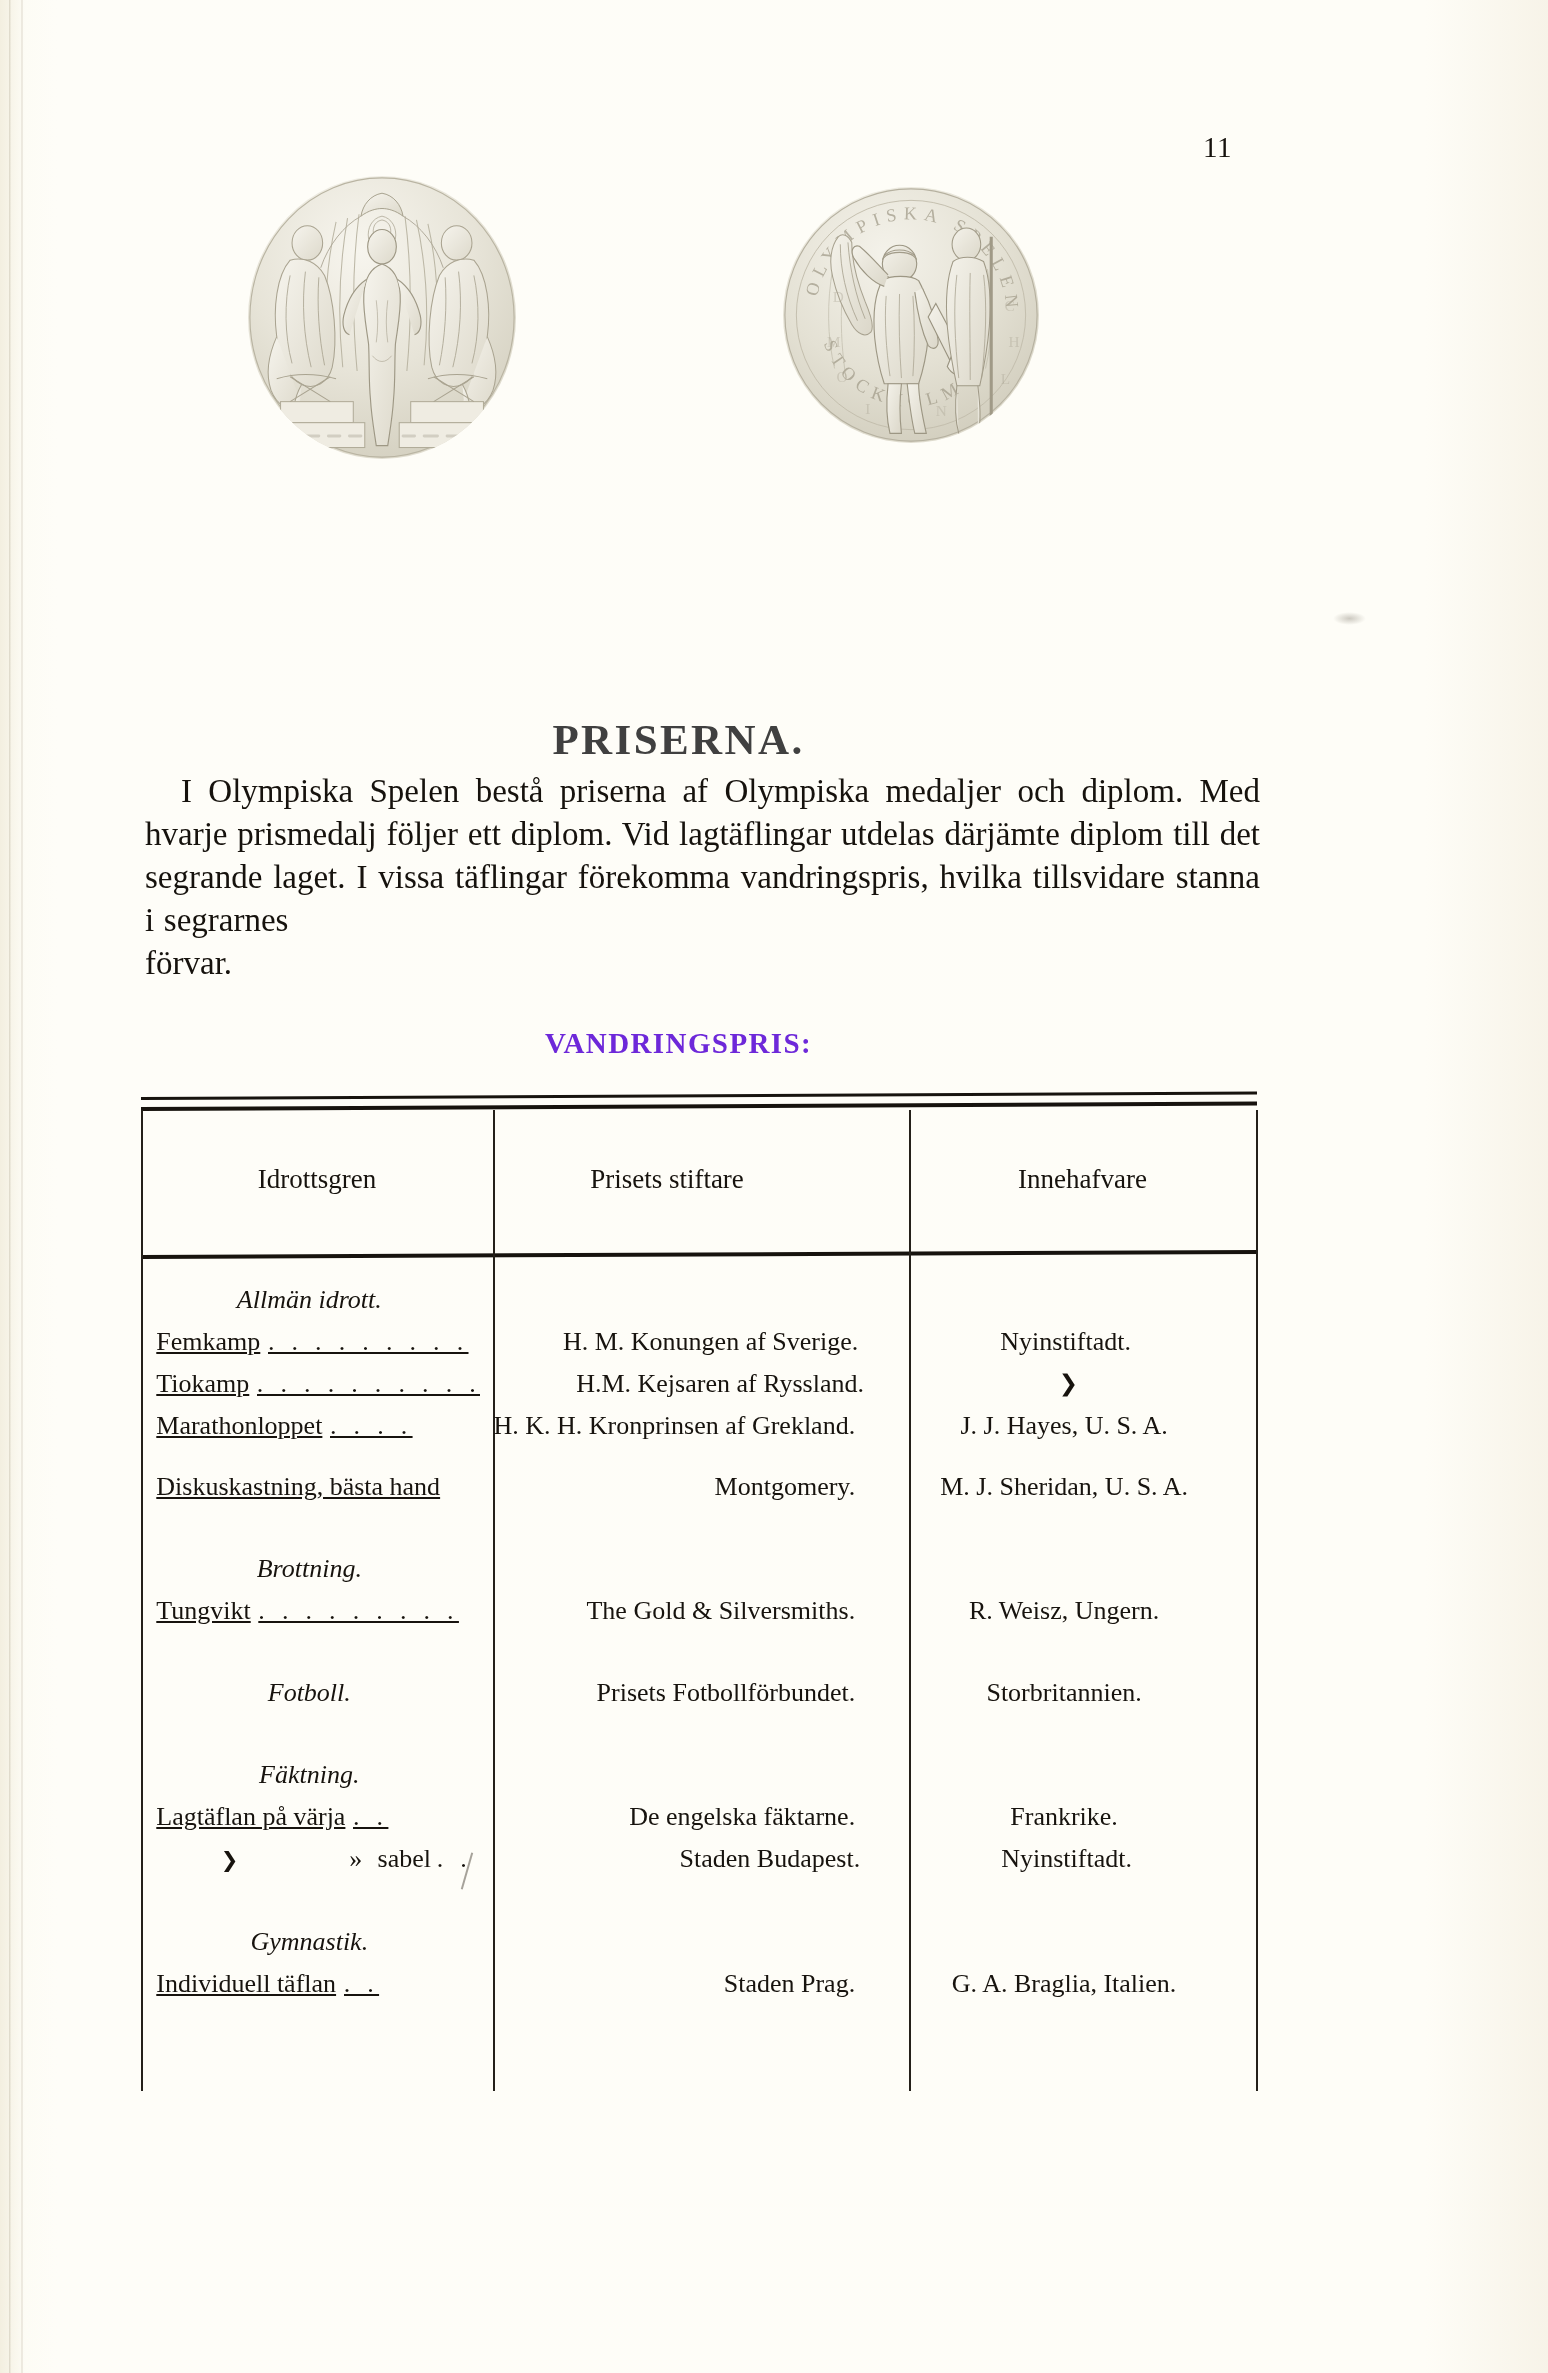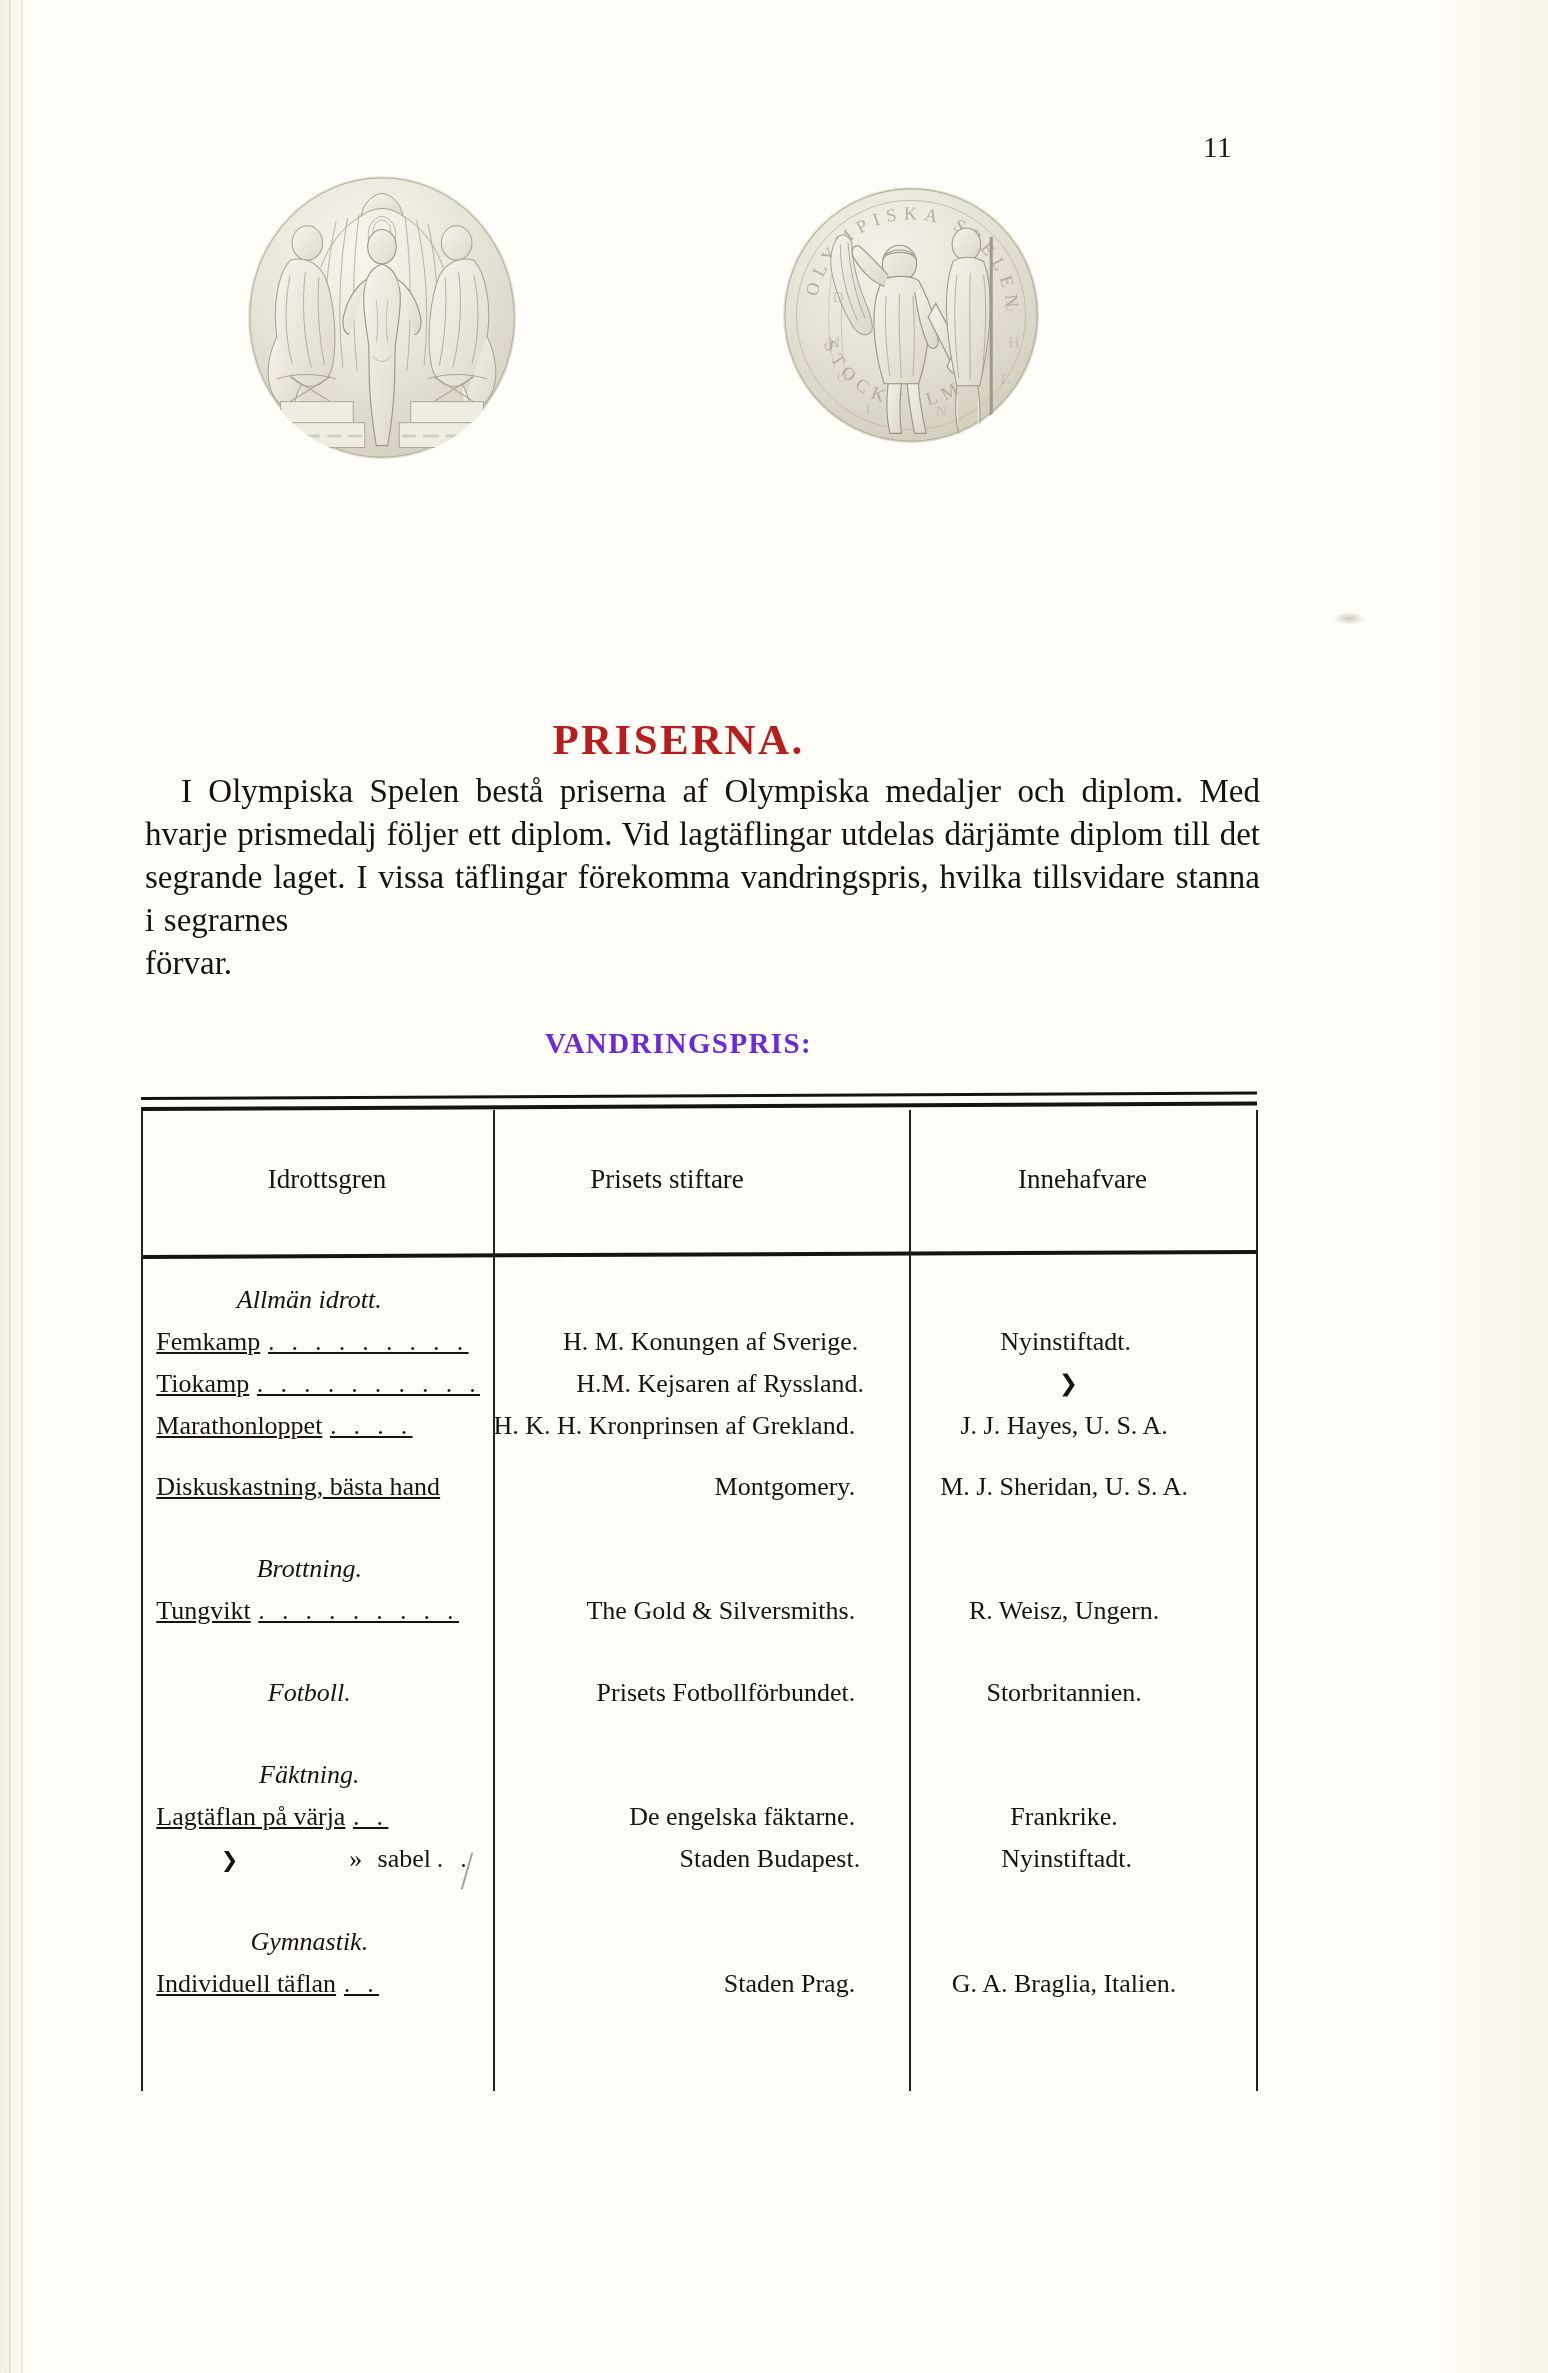--- a/index.html
+++ b/index.html
@@ -88,21 +88,21 @@
 
   
   .title-priserna {
     position: absolute;
     left: 0;
     top: 686px;
     width: 1357px;
     text-align: center;
     font-size: 43px;
     letter-spacing: 2.4px;
-    color: #b91c1c;
+    color: #404040;
   }
   .title-vandringspris {
     position: absolute;
     left: 0;
     top: 1003px;
     width: 1357px;
     text-align: center;
     font-size: 29px;
     letter-spacing: 1.4px;
     color: #6d28d9;
@@ -170,21 +170,21 @@
     width: 100%;
     height: 140px;
   }
   .th {
     position: absolute;
     top: 50px;
     font-size: 27px;
     text-align: center;
     color: #17130e;
   }
-  .th.c0 { left: 10px;     width: 352px; }
+  .th.c0 { left: 0;     width: 352px; }
   .th.c1 { left: 352px; width: 348px; text-align: center; }
   .th.c2 { left: 768px; width: 347px; }
 
   .tbody {
     position: absolute;
     left: 0; top: 163px;
     width: 100%;
   }
   .trow {
     position: relative;

